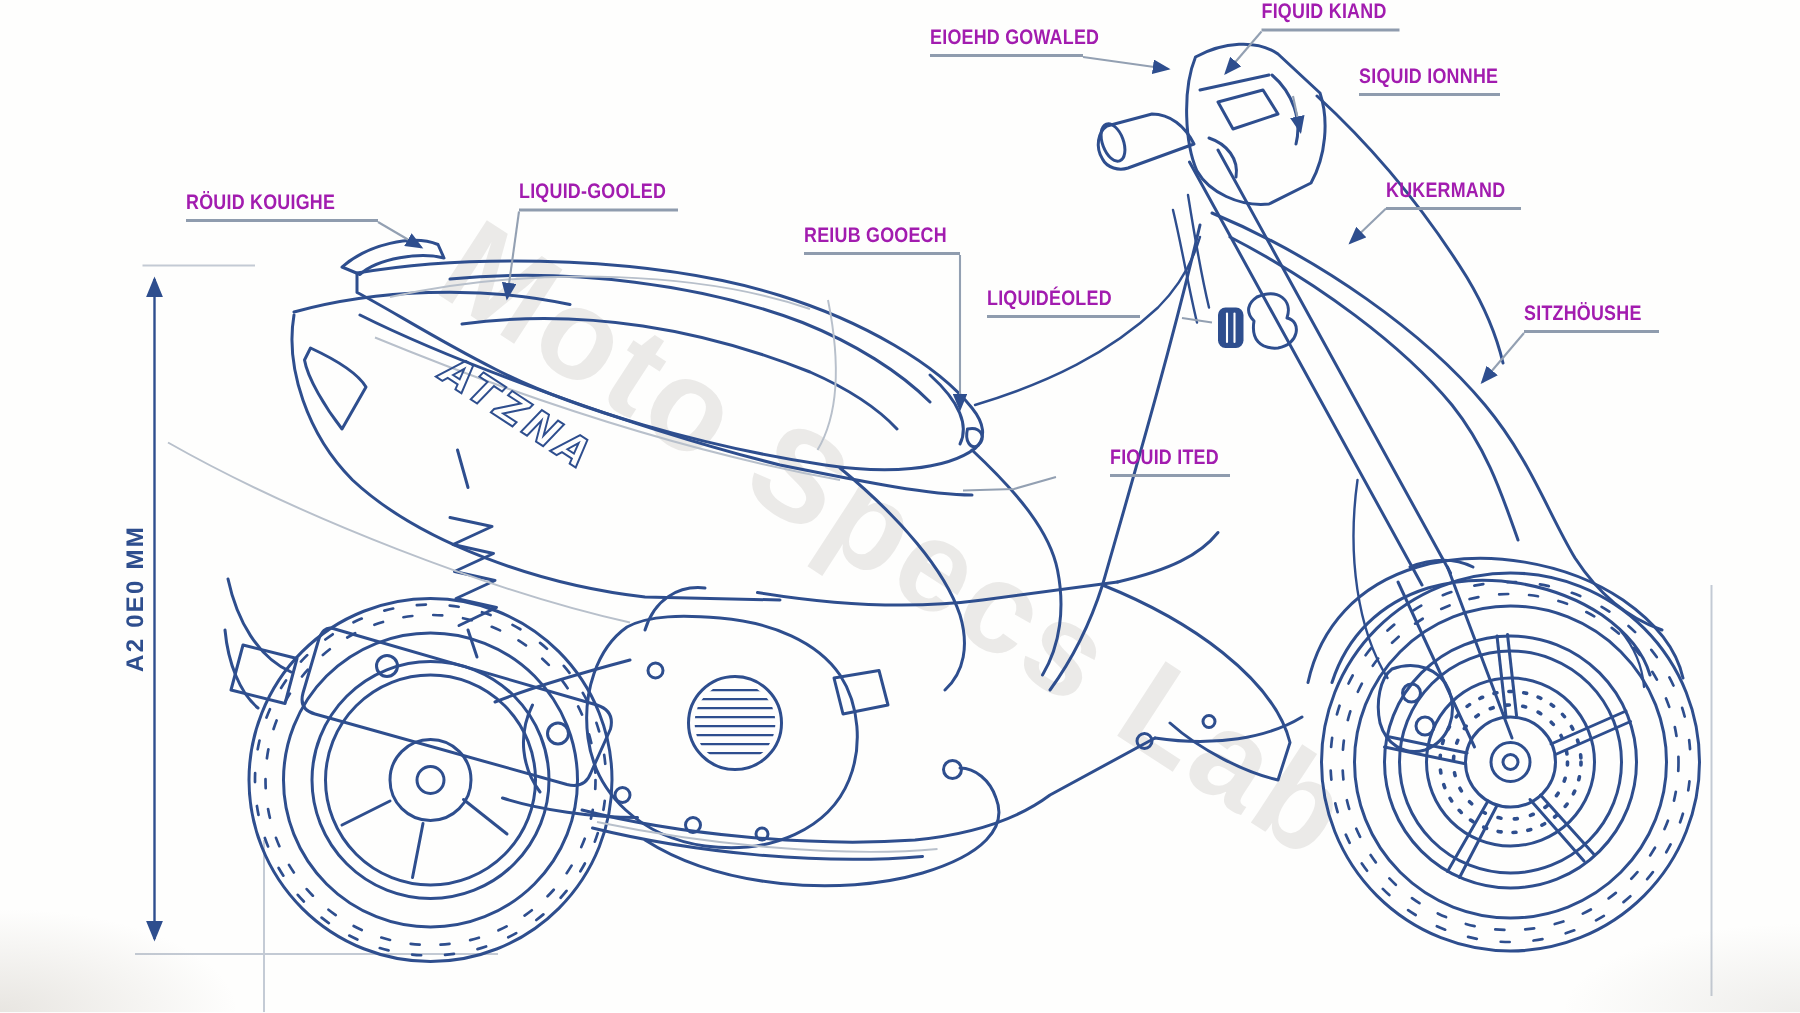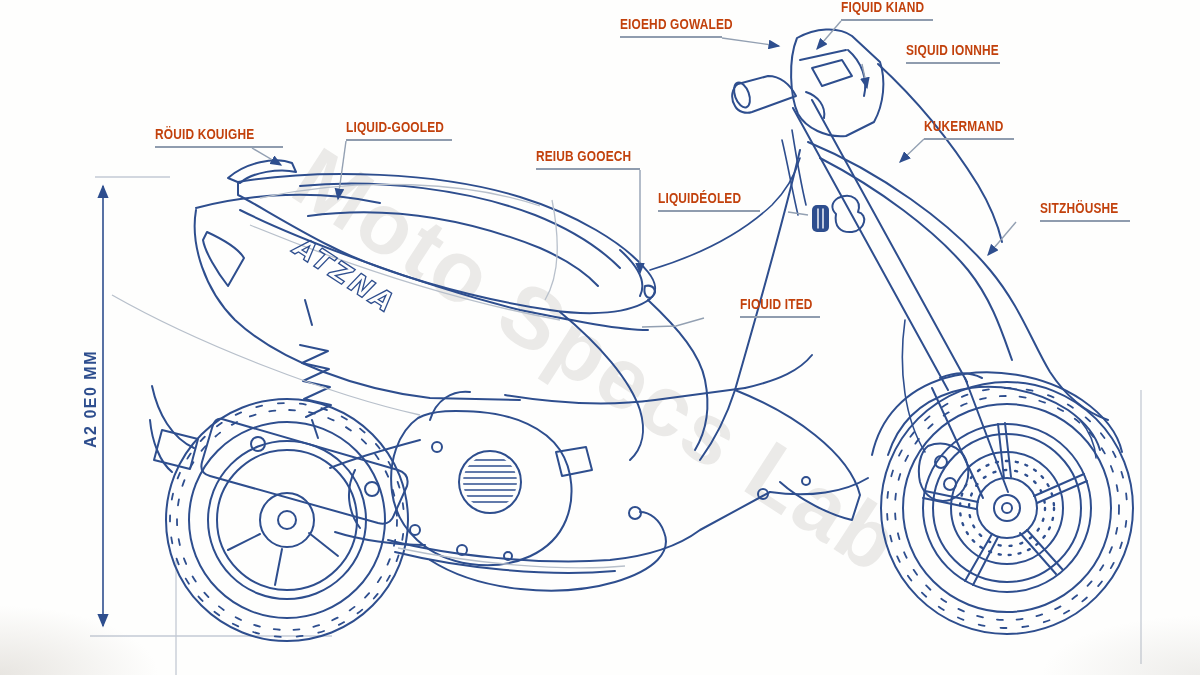--- a/index.html
+++ b/index.html
@@ -5,21 +5,21 @@
   html,body{margin:0;padding:0;background:#ffffff;}
   #stage{position:relative;width:1200px;height:675px;background:#fefefd;overflow:hidden;
          font-family:"Liberation Sans",sans-serif;}
   #stage .shade{position:absolute;pointer-events:none;}
   .wm{position:absolute;left:330px;top:128px;font-weight:bold;font-size:86px;
       color:rgba(105,100,95,0.13);transform:rotate(33deg);transform-origin:0 0;
       white-space:nowrap;letter-spacing:3px;}
   .title{position:absolute;left:46px;top:8px;color:#161616;}
   .title .ln{font-weight:bold;font-size:22px;line-height:33px;white-space:nowrap;}
   .title .ln span{display:inline-block;transform:scaleX(.82);transform-origin:0 50%;letter-spacing:.3px;}
-  .callout{position:absolute;font-weight:bold;font-size:14px;color:#c2410c;
+  .callout{position:absolute;font-weight:bold;font-size:14px;color:#a21caf;
            border-bottom:2px solid #8f9cae;padding-bottom:3px;white-space:nowrap;height:17px;}
   .callout .t{display:inline-block;transform:scaleX(.85);transform-origin:0 50%;letter-spacing:.2px;}
   .dim{position:absolute;left:82px;top:350px;font-weight:bold;font-size:16px;color:#2e4e8e;
        writing-mode:vertical-rl;transform:rotate(180deg);letter-spacing:1.5px;}
   svg{position:absolute;left:0;top:0;}
 </style>
 </head>
 <body>
 
 <div id="stage">
@@ -244,23 +244,23 @@
   <div class="dim">A2 0E0 MM</div>
 
   <div class="callout" style="left:620px;top:16px;width:102px;">
     <span class="t">EIOEHD GOWALED</span></div>
   <div class="callout" style="left:841px;top:-1px;width:92px;">
     <span class="t">FIQUID KIAND</span></div>
   <div class="callout" style="left:906px;top:42px;width:94px;">
     <span class="t">SIQUID IONNHE</span></div>
   <div class="callout" style="left:924px;top:118px;width:90px;">
     <span class="t">KUKERMAND</span></div>
-  <div class="callout" style="left:1016px;top:200px;width:90px;margin-left:24px;">
+  <div class="callout" style="left:1016px;top:200px;width:90px;">
     <span class="t">SITZHÖUSHE</span></div>
-  <div class="callout" style="left:124px;top:126px;width:128px;margin-left:31px;">
+  <div class="callout" style="left:124px;top:126px;width:128px;">
     <span class="t">RÖUID KOUIGHE</span></div>
   <div class="callout" style="left:346px;top:119px;width:106px;text-align:right;">
     <span class="t">LIQUID-GOOLED</span></div>
   <div class="callout" style="left:536px;top:148px;width:104px;">
     <span class="t">REIUB GOOECH</span></div>
   <div class="callout" style="left:658px;top:190px;width:102px;">
     <span class="t">LIQUIDÉOLED</span></div>
   <div class="callout" style="left:740px;top:296px;width:80px;">
     <span class="t">FIOUID ITED</span></div>
 

